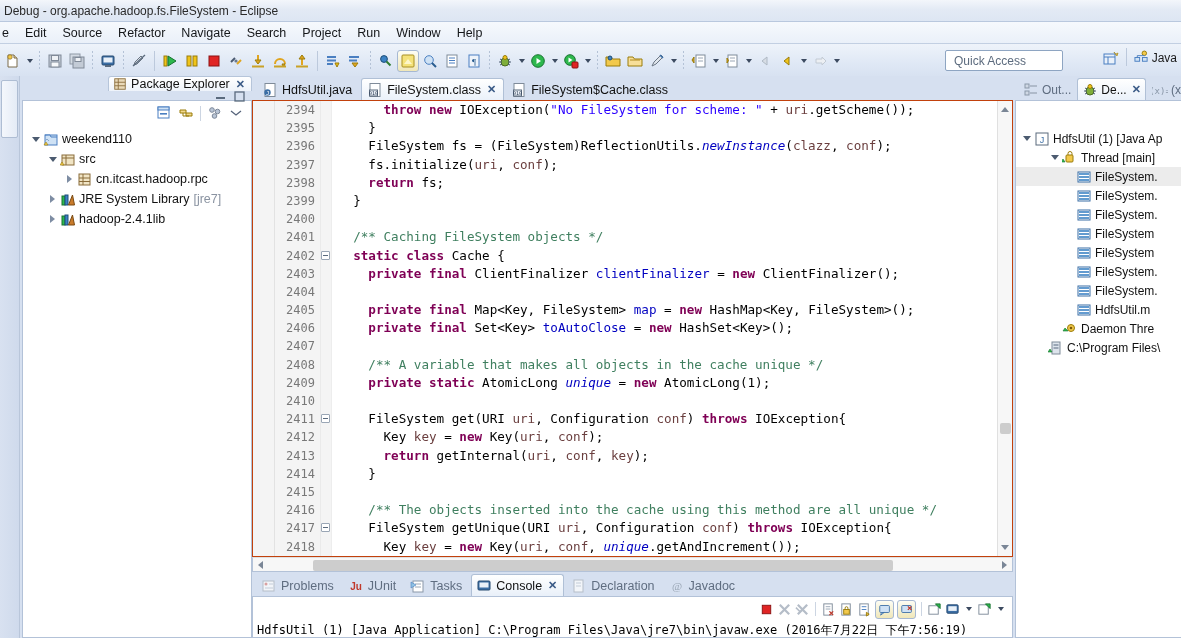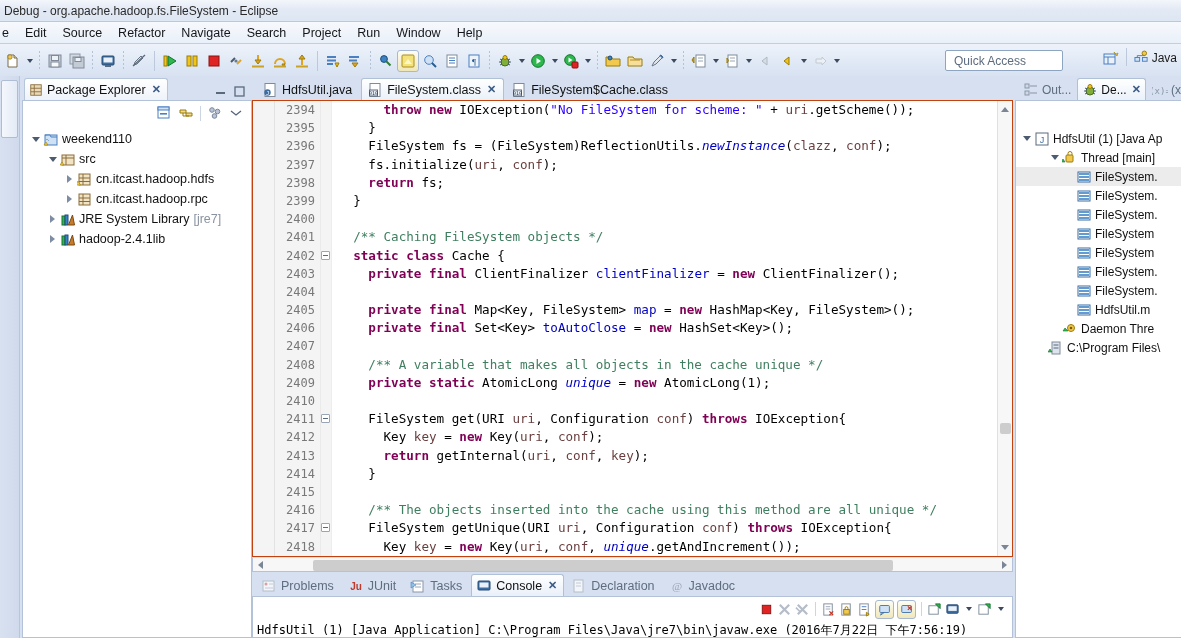--- a/index.html
+++ b/index.html
@@ -98,20 +98,21 @@
   
   .pkg-panel {
     width: 232px;
     display: flex; flex-direction: column;
     background: #d6e0f0;
   }
   .view-tabrow {
     height: 24px; display: flex; align-items: flex-end;
     padding-left: 4px;
     position: relative;
+    flex-direction: column;
   }
   .view-tab {
     display: flex; align-items: center; gap: 4px;
     height: 22px; padding: 0 6px 0 4px;
     background: linear-gradient(to bottom,#ffffff,#eef3fa);
     border: 1px solid #b6c5da; border-bottom: none;
     border-radius: 3px 3px 0 0;
     font-size: 12.5px; color: #111;
     white-space: nowrap;
   }
@@ -625,33 +626,20 @@
               <span>src</span>
             </div>
             <div class="tnode" style="padding-left: 34px;">
               <span class="twist closed"></span>
               <span class="tico">
                 <svg width="16" height="16" viewBox="0 0 16 16">
                   <rect x="2" y="3" width="11" height="11" fill="#f0e4c4" stroke="#8a6d3b"></rect>
                   <line x1="2" y1="7" x2="13" y2="7" stroke="#8a6d3b"></line>
                   <line x1="2" y1="10.5" x2="13" y2="10.5" stroke="#8a6d3b"></line>
                   <line x1="6" y1="3" x2="6" y2="14" stroke="#8a6d3b"></line>
-                  <path d="M1 10l2.5 4h-5z" fill="#f2c94c" stroke="#9a7c0a" stroke-width=".6"></path>
-                </svg>
-              </span>
-              <span>cn.itcast.hadoop.hdfs</span>
-            </div>
-            <div class="tnode" style="padding-left: 34px;">
-              <span class="twist closed"></span>
-              <span class="tico">
-                <svg width="16" height="16" viewBox="0 0 16 16">
-                  <rect x="2" y="3" width="11" height="11" fill="#f0e4c4" stroke="#8a6d3b"></rect>
-                  <line x1="2" y1="7" x2="13" y2="7" stroke="#8a6d3b"></line>
-                  <line x1="2" y1="10.5" x2="13" y2="10.5" stroke="#8a6d3b"></line>
-                  <line x1="6" y1="3" x2="6" y2="14" stroke="#8a6d3b"></line>
                 </svg>
               </span>
               <span>cn.itcast.hadoop.rpc</span>
             </div>
             <div class="tnode" style="padding-left: 17px;">
               <span class="twist closed"></span>
               <span class="tico">
                 <svg width="16" height="16" viewBox="0 0 16 16">
                   <rect x="2" y="5" width="3" height="9" fill="#2db84d" stroke="#17722f"></rect>
                   <rect x="5" y="4" width="3" height="10" fill="#3b82c4" stroke="#1e4e78"></rect>

